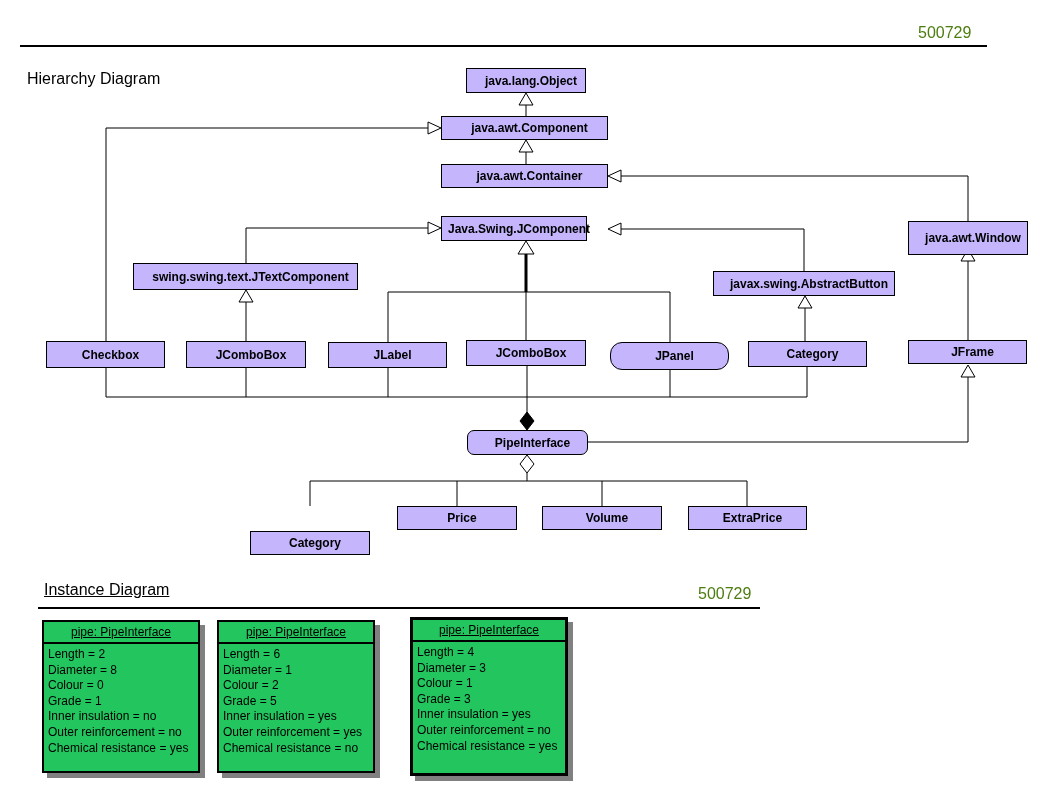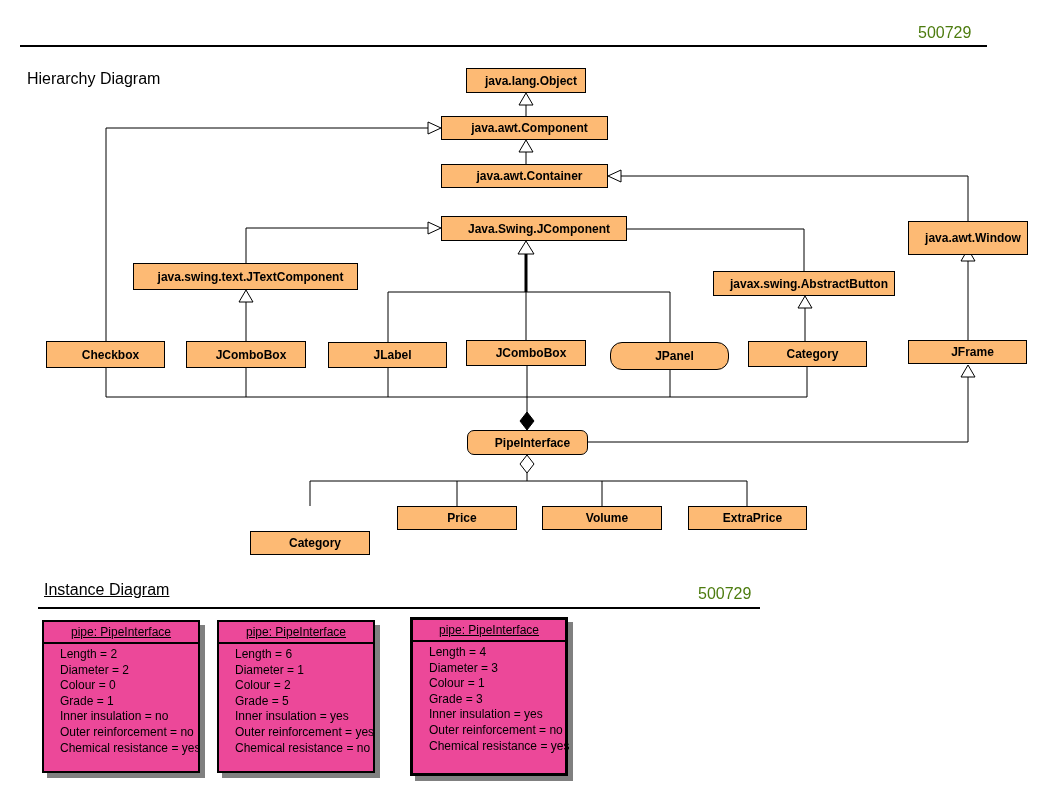--- a/index.html
+++ b/index.html
@@ -2,28 +2,28 @@
 <html><head>
 <meta charset="utf-8">
 <style>
   html,body{margin:0;padding:0;}
   body{width:1048px;height:801px;background:#ffffff;position:relative;overflow:hidden;
        font-family:"Liberation Sans", sans-serif;color:#000;}
   .sec-title{position:absolute;font-size:16px;color:#000;white-space:nowrap;}
   .sec-id{position:absolute;font-size:16px;color:#4d7c0f;white-space:nowrap;}
   .rule{position:absolute;background:#000;height:2px;}
   svg.overlay{position:absolute;left:0;top:0;pointer-events:none;}
-  .cbox{position:absolute;border:1px solid #000;background:#fdba74;font-weight:bold;font-size:12px;
+  .cbox{position:absolute;border:1px solid #000;background:#c4b5fd;font-weight:bold;font-size:12px;
         display:flex;align-items:center;justify-content:center;white-space:nowrap;box-sizing:border-box;padding-left:10px;}
-  .ibox{position:absolute;border:2px solid #000;background:#ec4899;box-shadow:5px 5px 0 #808080;box-sizing:border-box;}
+  .ibox{position:absolute;border:2px solid #000;background:#22c55e;box-shadow:5px 5px 0 #808080;box-sizing:border-box;}
   .ibox.thick{border-width:3px;}
   .ihead{height:20px;border-bottom:2px solid #000;display:flex;align-items:center;justify-content:center;
          font-size:12px;text-decoration:underline;white-space:nowrap;}
   .irows{padding-top:3px;}
-  .irow{font-size:12px;line-height:15.6px;padding-left:16px;white-space:nowrap;}
+  .irow{font-size:12px;line-height:15.6px;padding-left:4px;white-space:nowrap;}
 </style>
 </head>
 <body>
 
 <div class="sec-title" style="left:27px;top:23px;margin-top:47px;">Hierarchy Diagram</div>
 <div class="sec-id" style="left:918px;top:24px;">500729</div>
 <div class="rule" style="left:20px;top:45px;width:967px;"></div>
 
 <svg class="overlay" width="1048" height="801" viewBox="0 0 1048 801">
   <g stroke="#000" stroke-width="1" fill="none">
@@ -110,22 +110,22 @@
         <path d="M457,481 V506"></path>
         <path d="M602,481 V506"></path>
         <path d="M747,481 V506"></path>
     </g>
   </g>
 </svg>
 
 <div class="cbox" style="left:466px;top:68px;width:120px;height:25px;">java.lang.Object</div>
 <div class="cbox" style="left:441px;top:116px;width:167px;height:24px;">java.awt.Component</div>
 <div class="cbox" style="left:441px;top:164px;width:167px;height:24px;">java.awt.Container</div>
-<div class="cbox" style="left:441px;top:216px;width:186px;height:25px;">Java.Swing.JComponent</div>
-<div class="cbox" style="left:133px;top:263px;width:225px;height:27px;">java.swing.text.JTextComponent</div>
+<div class="cbox" style="left:441px;top:216px;width:146px;height:25px;">Java.Swing.JComponent</div>
+<div class="cbox" style="left:133px;top:263px;width:225px;height:27px;">swing.swing.text.JTextComponent</div>
 <div class="cbox" style="left:713px;top:271px;width:182px;height:25px;">javax.swing.AbstractButton</div>
 <div class="cbox" style="left:908px;top:221px;width:120px;height:34px;">java.awt.Window</div>
 <div class="cbox" style="left:46px;top:341px;width:119px;height:27px;">Checkbox</div>
 <div class="cbox" style="left:186px;top:341px;width:120px;height:27px;">JComboBox</div>
 <div class="cbox" style="left:328px;top:342px;width:119px;height:26px;">JLabel</div>
 <div class="cbox" style="left:466px;top:340px;width:120px;height:26px;">JComboBox</div>
 <div class="cbox" style="left:610px;top:342px;width:119px;height:28px;border-radius:12px;">JPanel</div>
 <div class="cbox" style="left:748px;top:341px;width:119px;height:26px;">Category</div>
 <div class="cbox" style="left:908px;top:340px;width:119px;height:24px;">JFrame</div>
 <div class="cbox" style="left:467px;top:430px;width:121px;height:25px;border-radius:7px;">PipeInterface</div>
@@ -135,21 +135,21 @@
 <div class="cbox" style="left:688px;top:506px;width:119px;height:24px;">ExtraPrice</div>
 
 <div class="sec-title" style="left:44px;top:581px;text-decoration:underline;">Instance Diagram</div>
 <div class="sec-id" style="left:698px;top:585px;">500729</div>
 <div class="rule" style="left:38px;top:607px;width:722px;"></div>
 
 <div class="ibox" style="left:42px;top:620px;width:158px;height:153px;">
   <div class="ihead">pipe: PipeInterface</div>
   <div class="irows">
     <div class="irow">Length = 2</div>
-    <div class="irow">Diameter = 2</div>
+    <div class="irow">Diameter = 8</div>
     <div class="irow">Colour = 0</div>
     <div class="irow">Grade = 1</div>
     <div class="irow">Inner insulation = no</div>
     <div class="irow">Outer reinforcement = no</div>
     <div class="irow">Chemical resistance = yes</div>
   </div>
 </div>
 
 <div class="ibox" style="left:217px;top:620px;width:158px;height:153px;">
   <div class="ihead">pipe: PipeInterface</div>

